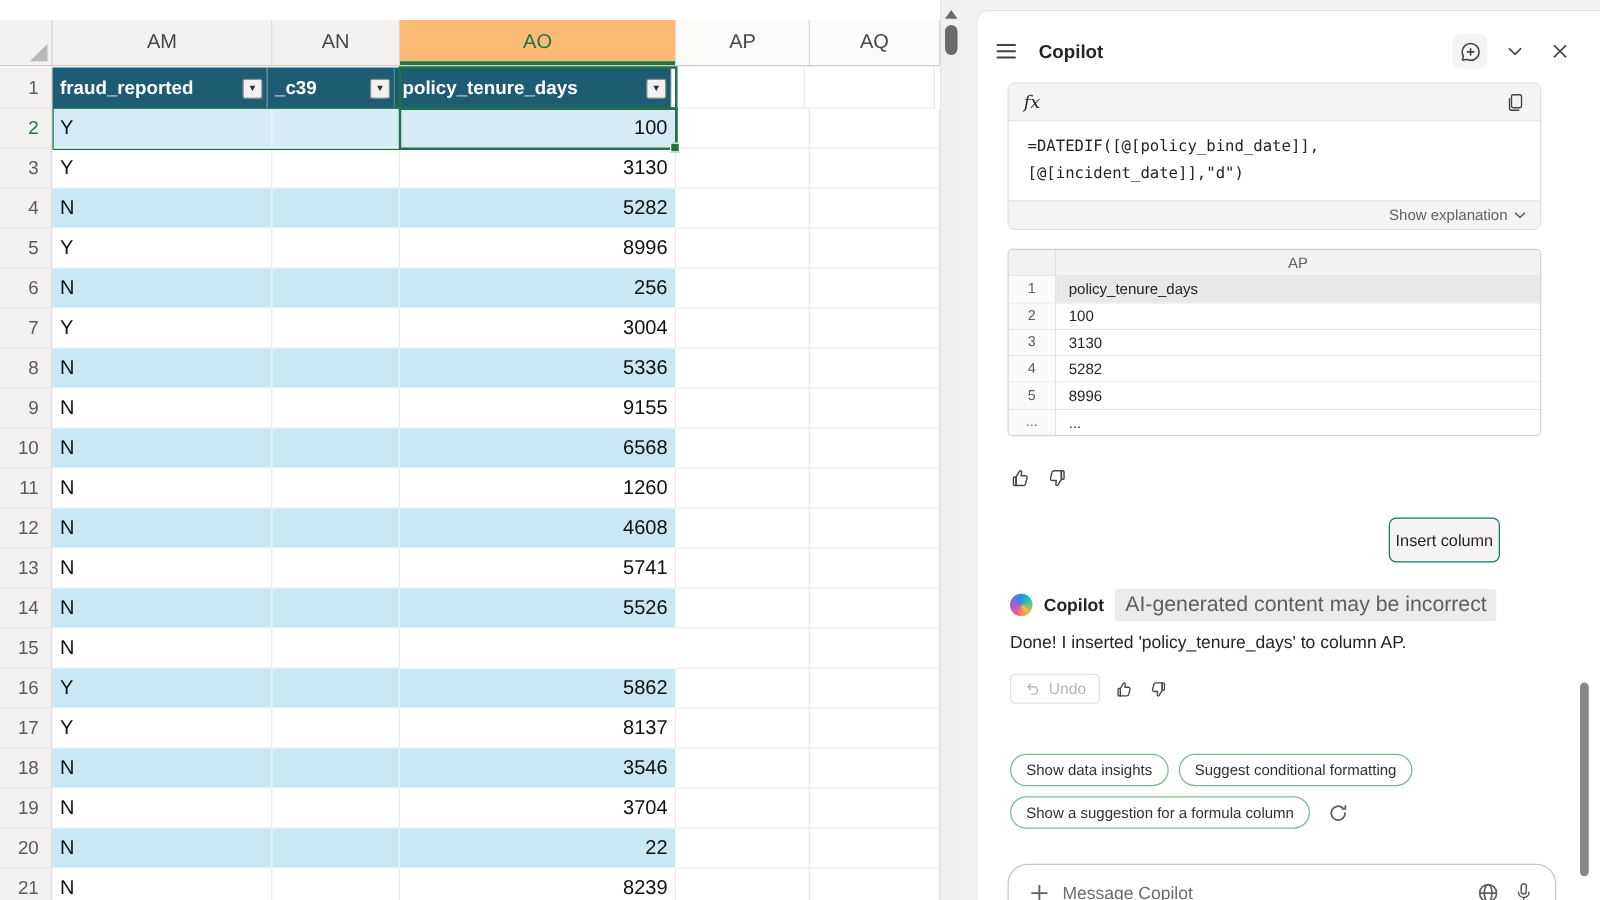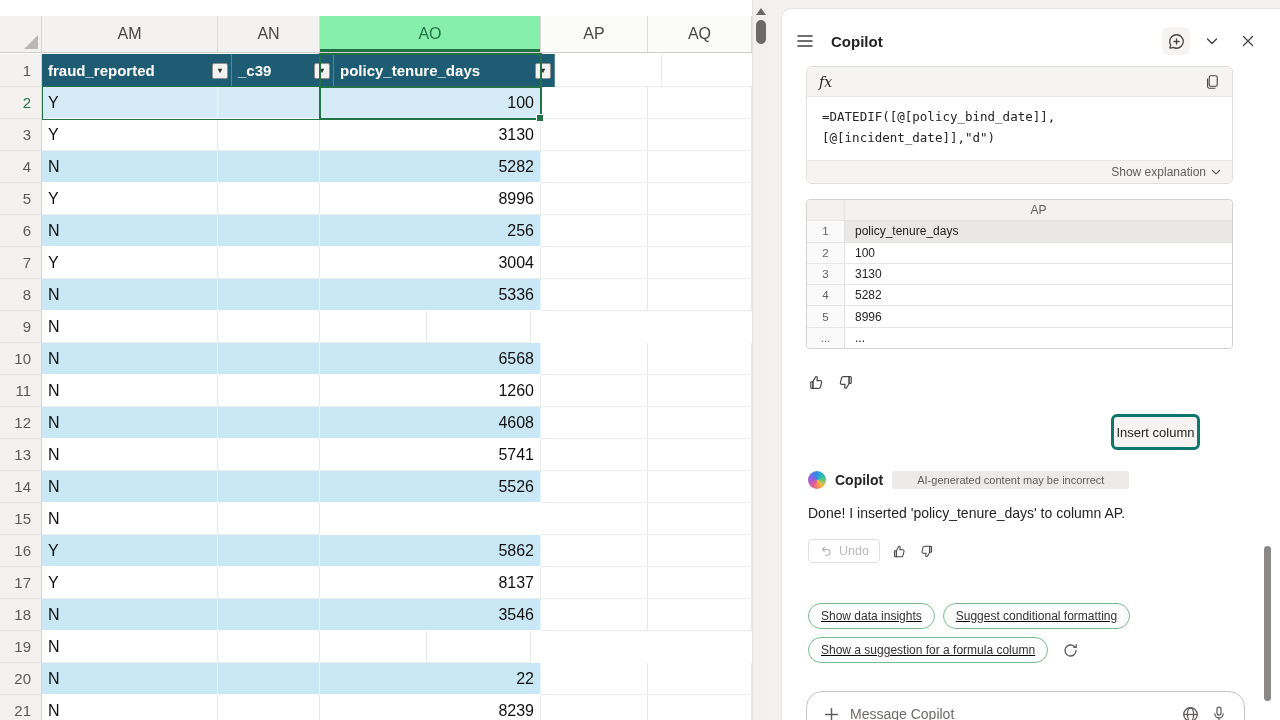--- a/index.html
+++ b/index.html
@@ -10,21 +10,21 @@
   .sheet { position:absolute; left:0; top:16px; width:752px; height:720px; background:#fff; }
 
   .colstrip { position:absolute; left:0; top:0; width:752px; height:37px; display:flex;
     background:#f3f2f1; border-bottom:1px solid #cfcecd; }
   .corner { width:42px; height:100%; position:relative; background:#f3f2f1; border-right:1px solid #d6d5d4; }
   .corner-tri { position:absolute; right:3px; bottom:3px; width:0; height:0;
     border-left:14px solid transparent; border-bottom:14px solid #b9b8b7; }
   .colhead { height:100%; display:flex; align-items:center; justify-content:center;
     font-size:16px; color:#474747; background:#f3f2f1; border-right:1px solid #dbdad9; }
   .colhead.unused { background:#fbfbfa; }
-  .colhead.sel { background:#86efac; color:#217346; box-shadow:inset 0 -3px 0 #217346; }
+  .colhead.sel { background:#fdba74; color:#217346; box-shadow:inset 0 -3px 0 #217346; }
 
   .table-header-row { position:absolute; left:0; top:38px; height:33px; display:flex; }
   .rownum { width:42px; height:100%; display:flex; align-items:center; justify-content:flex-end;
     padding-right:10px; font-size:15px; color:#5c5b5a; background:#f3f2f1;
     border-right:1px solid #d6d5d4; border-bottom:1px solid #e3e2e1; }
   .rownum.selrow { color:#217346; }
   .th-cell { height:100%; background:#1e5c74; color:#fff; font-weight:700; font-size:15px;
     display:flex; align-items:center; padding-left:6px; position:relative;
     border-right:1px solid rgba(255,255,255,.25); }
   .filter-btn { position:absolute; right:3px; top:50%; transform:translateY(-50%);
@@ -85,38 +85,38 @@
     color:#616161; font-size:11.5px; background:#fafafa; border-right:1px solid #e2e1e0; }
   .pv-val { flex:1; display:flex; align-items:center; padding:0 10px; color:#242424; background:#fff; }
   .pv-colhead .pv-num { background:#f3f2f1; }
   .pv-colhead .pv-val { justify-content:center; color:#616161; background:#f3f2f1; }
   .pv-hl .pv-val { background:#e9e8e7; }
 
   .thumbs { position:absolute; left:26px; top:365px; display:flex; gap:12px; }
   .thumb-btn { background:none; border:none; cursor:pointer; padding:0; display:flex; }
 
   .insert-btn { position:absolute; right:80px; top:405px; width:89px; height:36px;
-    background:#f5f4f3; border:3px solid #0f766e; border-radius:6px; font-size:13px; color:#242424;
+    background:#f5f4f3; border:1px solid #0f766e; border-radius:6px; font-size:13px; color:#242424;
     font-family:"Liberation Sans", sans-serif; cursor:pointer; }
 
   .attrib { position:absolute; left:26px; top:462px; display:flex; align-items:center; gap:9px; }
   .copilot-logo { width:18px; height:18px; border-radius:50%;
     background:conic-gradient(from 210deg,#e8618c,#9b5de0,#2a8de9,#30c5a1,#f2bc3a,#e8618c); }
   .attrib-name { font-size:14px; font-weight:700; color:#242424; }
-  .attrib-badge { background:#edebe9; border-radius:3px; padding:3px 25px; font-size:11px; color:#605e5c; }
+  .attrib-badge { background:#edebe9; border-radius:3px; padding:3px 8px; font-size:17px; color:#605e5c; }
 
   .message { position:absolute; left:26px; top:496px; width:430px; font-size:14px; color:#242424; }
 
   .undo-row { position:absolute; left:26px; top:530px; display:flex; align-items:center; gap:12px; }
   .undo-btn { display:flex; align-items:center; gap:6px; border:1px solid #e1dfdd; border-radius:4px;
     background:#fff; padding:4px 10px; font-size:12.5px; color:#b9b7b5; cursor:default;
     font-family:"Liberation Sans", sans-serif; }
 
   .chips { position:absolute; left:26px; top:594px; width:430px; display:flex; flex-wrap:wrap;
-    gap:8px 8px; align-items:center;text-decoration:underline; }
+    gap:8px 8px; align-items:center; }
   .chip { border:1px solid #76bc8b; border-radius:14px; background:#fff; padding:5px 12px;
     font-size:12px; color:#323130; cursor:pointer; font-family:"Liberation Sans", sans-serif; }
   .refresh-btn { background:none; border:none; cursor:pointer; display:flex; padding:2px; margin-left:4px; }
 
   .chat-input { position:absolute; left:24px; top:682px; width:439px; height:46px;
     border:1px solid #c8c6c4; border-radius:16px; background:#fff; display:flex;
     align-items:center; padding:0 16px; gap:10px; }
   .chat-input input { border:none; outline:none; flex:1; font-size:14px; color:#242424;
     font-family:"Liberation Sans", sans-serif; }
   .chat-input input::placeholder { color:#6e6c6a; }
@@ -140,21 +140,21 @@
   <div class="colhead" style="width: 176px;">AM</div>
       <div class="colhead" style="width: 102px;">AN</div>
       <div class="colhead sel" style="width: 221px;">AO</div>
       <div class="colhead unused" style="width: 107px;">AP</div>
       <div class="colhead unused" style="width: 104px;">AQ</div>
     </div>
 
   <div class="table-header-row">
     <div class="rownum">1</div>
 
-  <div class="th-cell" style="width: 190px;">
+  <div class="th-cell" style="width: 172px;">
         <div class="">fraud_reported</div>
         <div class="filter-btn">▾</div>
       </div>
       <div class="th-cell" style="width: 102px;">
         <div class="">_c39</div>
         <div class="filter-btn">▾</div>
       </div>
       <div class="th-cell" style="width: 221px;">
         <div class="">policy_tenure_days</div>
         <div class="filter-btn">▾</div>
@@ -218,20 +218,21 @@
         <div class="cell inTable" style="width: 176px;">N</div>
         <div class="cell inTable" style="width: 102px;"></div>
         <div class="cell inTable num" style="width: 221px;">5336</div>
         <div class="cell" style="width: 107px;"></div>
         <div class="cell" style="width: 104px;"></div>
       </div>
       <div class="grid-row">
         <div class="rownum">9</div>
         <div class="cell inTable" style="width: 176px;">N</div>
         <div class="cell inTable" style="width: 102px;"></div>
+        <div class="cell inTable num" style="width: 221px;">9155</div>
         <div class="cell" style="width: 107px;"></div>
         <div class="cell" style="width: 104px;"></div>
       </div>
       <div class="grid-row row-band">
         <div class="rownum">10</div>
         <div class="cell inTable" style="width: 176px;">N</div>
         <div class="cell inTable" style="width: 102px;"></div>
         <div class="cell inTable num" style="width: 221px;">6568</div>
         <div class="cell" style="width: 107px;"></div>
         <div class="cell" style="width: 104px;"></div>
@@ -297,20 +298,21 @@
         <div class="cell inTable" style="width: 176px;">N</div>
         <div class="cell inTable" style="width: 102px;"></div>
         <div class="cell inTable num" style="width: 221px;">3546</div>
         <div class="cell" style="width: 107px;"></div>
         <div class="cell" style="width: 104px;"></div>
       </div>
       <div class="grid-row">
         <div class="rownum">19</div>
         <div class="cell inTable" style="width: 176px;">N</div>
         <div class="cell inTable" style="width: 102px;"></div>
+        <div class="cell inTable num" style="width: 221px;">3704</div>
         <div class="cell" style="width: 107px;"></div>
         <div class="cell" style="width: 104px;"></div>
       </div>
       <div class="grid-row row-band">
         <div class="rownum">20</div>
         <div class="cell inTable" style="width: 176px;">N</div>
         <div class="cell inTable" style="width: 102px;"></div>
         <div class="cell inTable num" style="width: 221px;">22</div>
         <div class="cell" style="width: 107px;"></div>
         <div class="cell" style="width: 104px;"></div>

